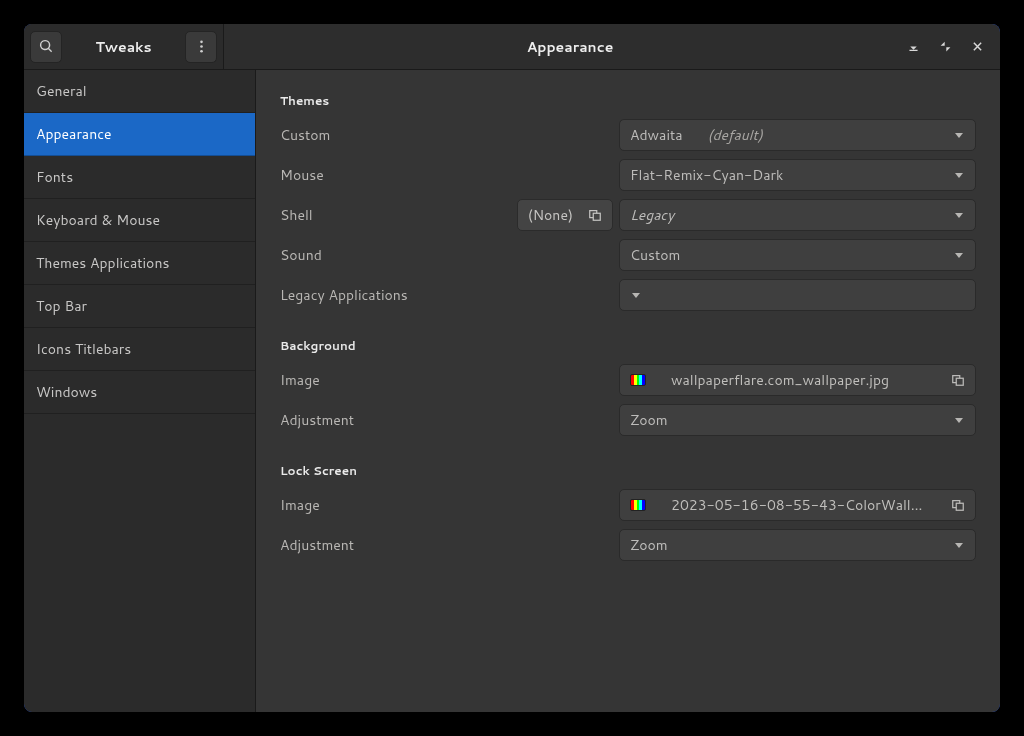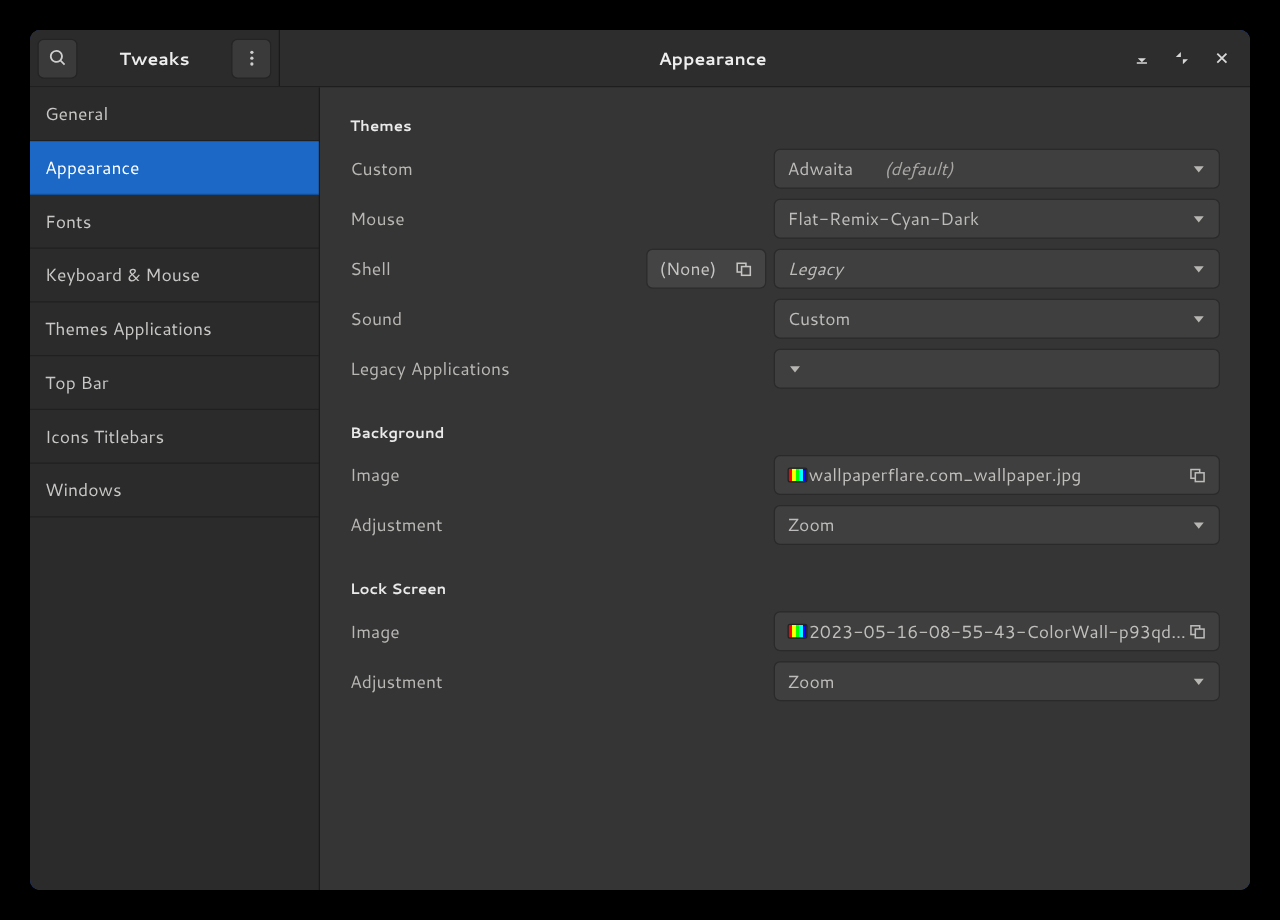--- a/index.html
+++ b/index.html
@@ -180,21 +180,21 @@
     height: 32px;
     background: #3f3f3f;
     border: 1px solid #2a2a2a;
     border-radius: 5px;
     display: flex;
     align-items: center;
     padding: 0 10px;
     cursor: pointer;
     font-size: 14px;
     color: #c0bfbc;
-    gap: 1px;
+    gap: 25px;
   }
   .file-btn .fname { flex: 1; white-space: nowrap; overflow: hidden; text-overflow: ellipsis; }
   .thumb {
     width: 16px; height: 12px;
     background: linear-gradient(90deg, #f00 0 20%, #ff0 20% 40%, #0f0 40% 60%, #0ff 60% 80%, #00f 80% 100%);
     border: 1px solid #222;
     border-radius: 2px;
   }
   .file-btn svg.open { width: 14px; height: 14px; fill: #bdbcba; }
 </style>

